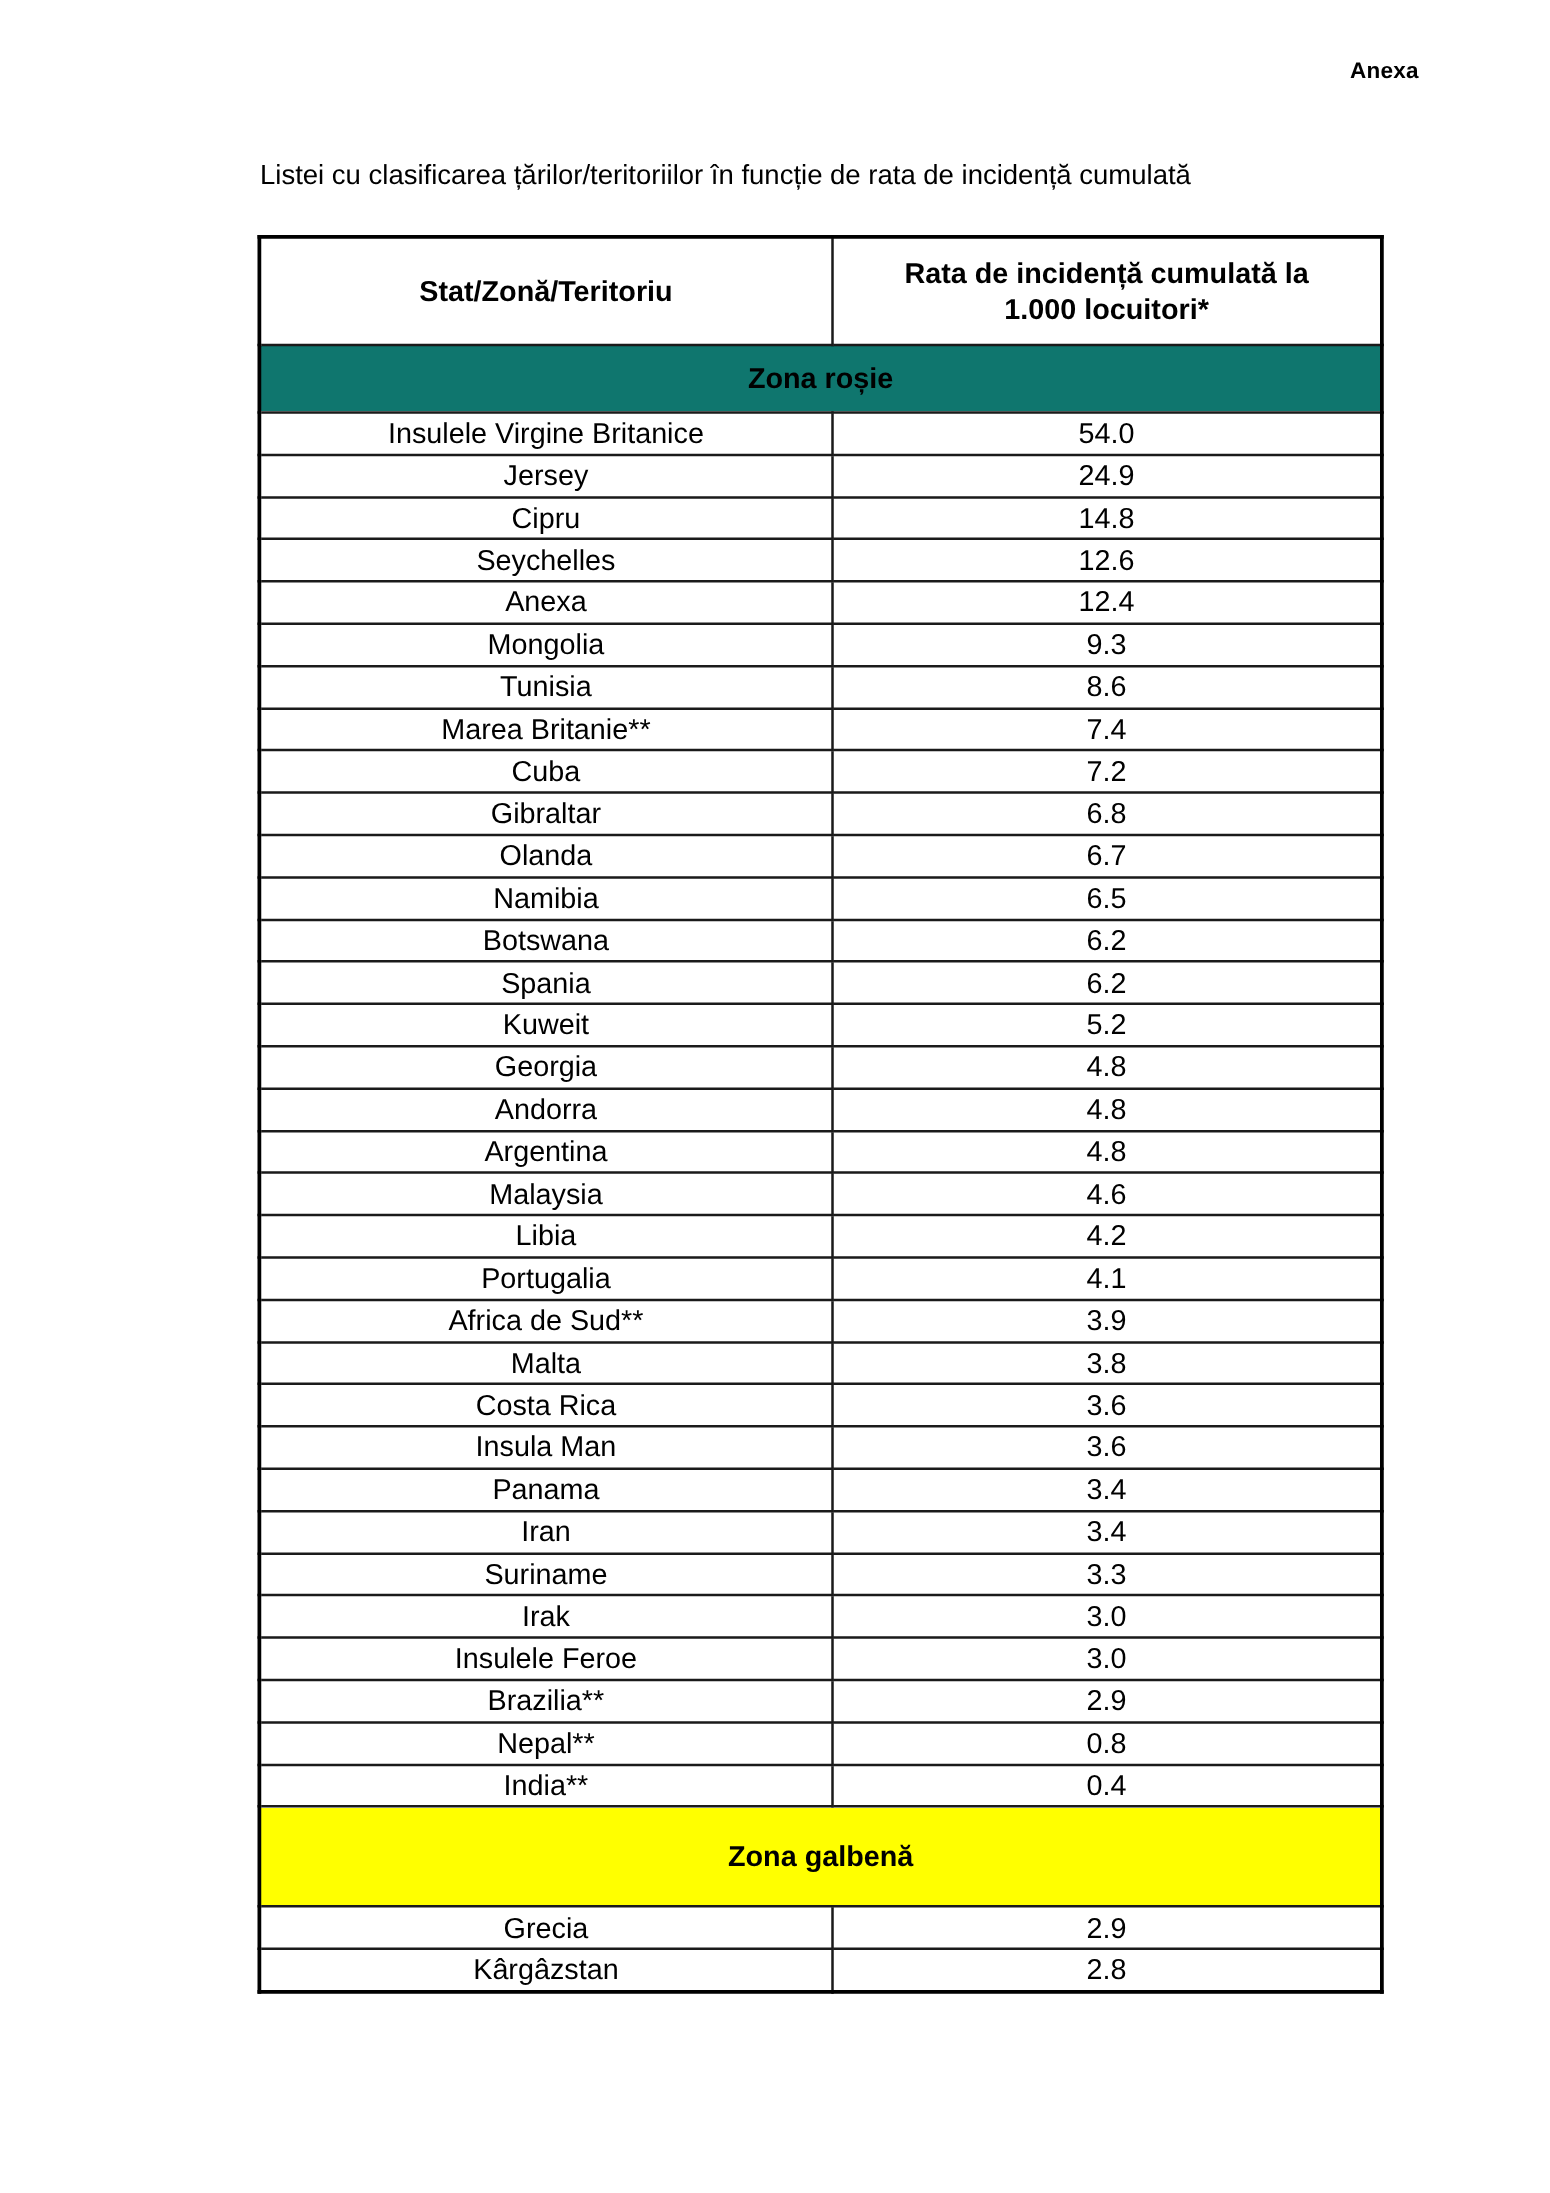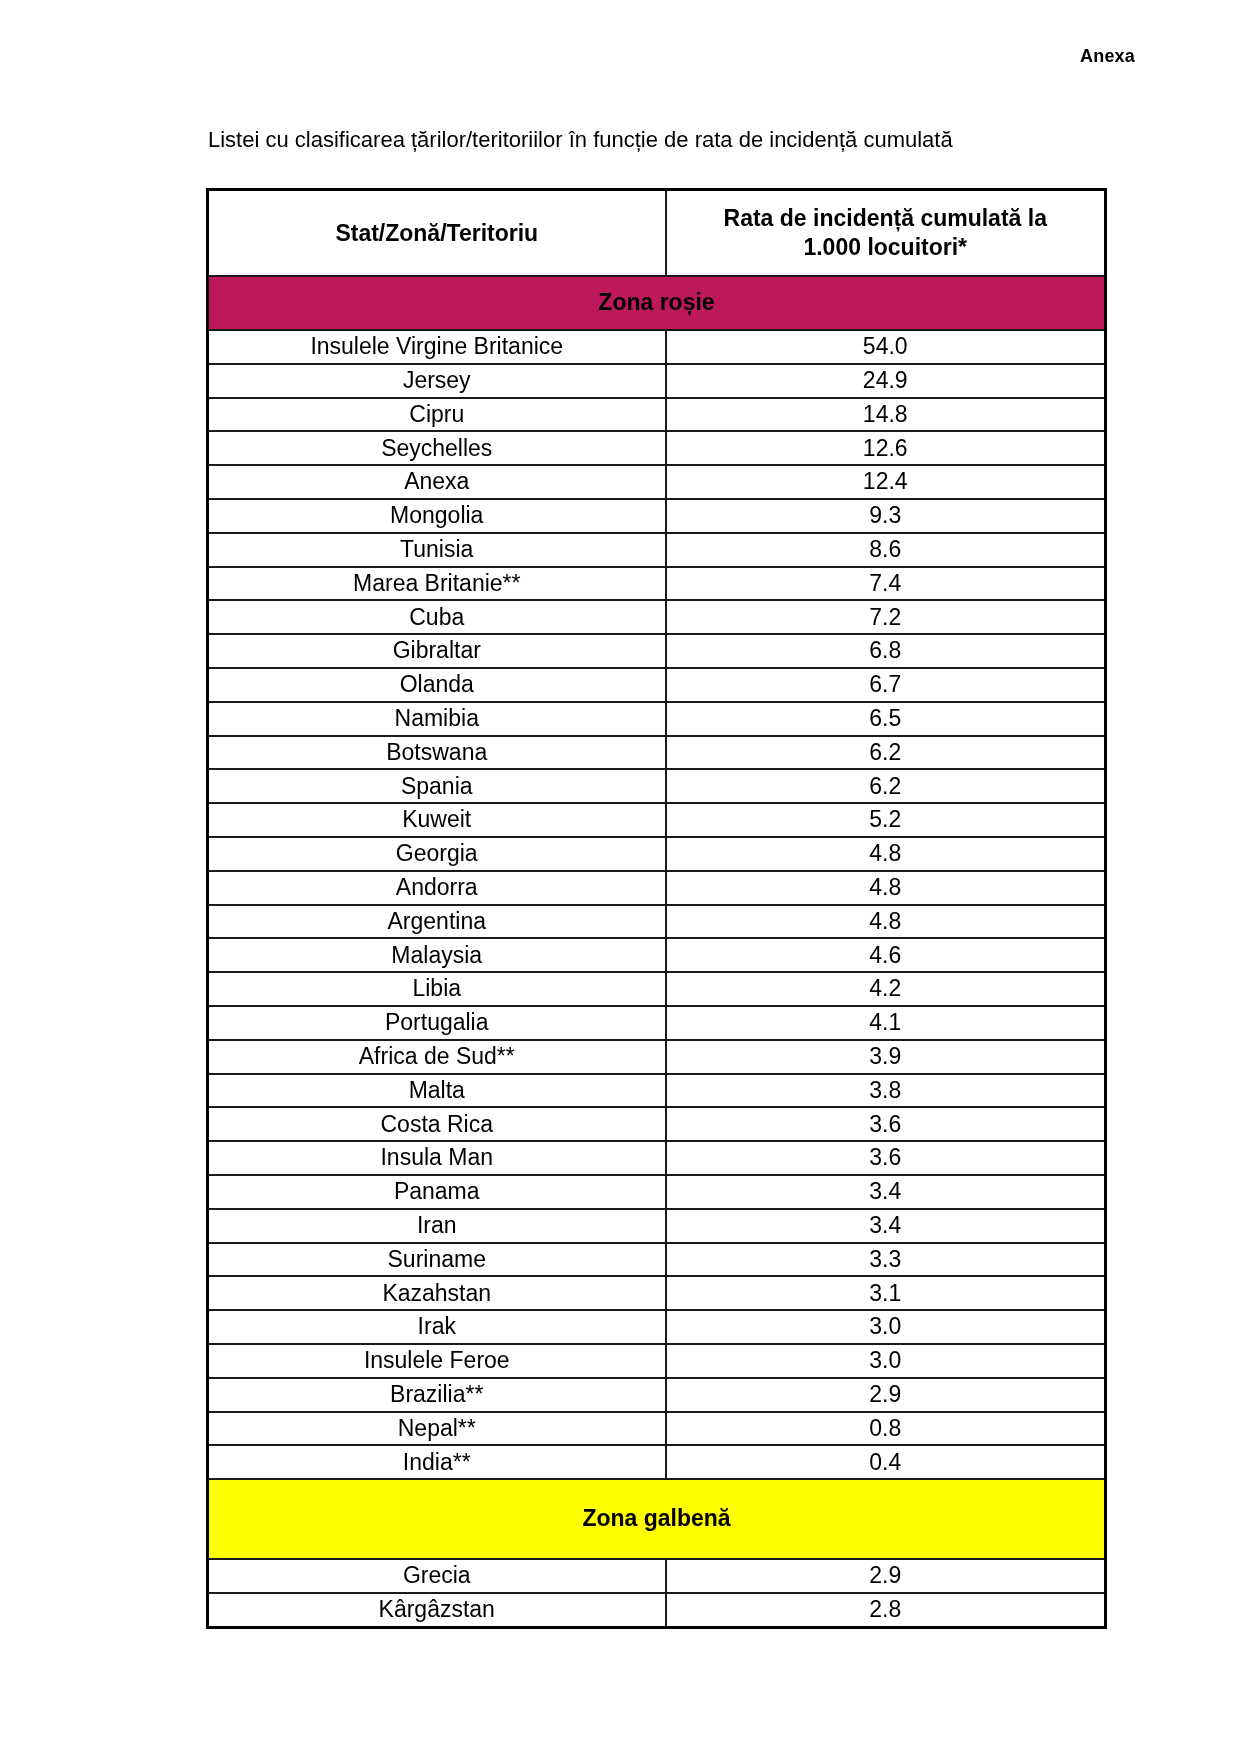--- a/index.html
+++ b/index.html
@@ -88,21 +88,21 @@
       <tr>
         <th>Stat/Zonă/Teritoriu</th>
         <th>
           <div>Rata de incidență cumulată la</div>
           <div>1.000 locuitori*</div>
         </th>
       </tr>
     </thead>
     <tbody id="table-body">
         <tr>
-          <td colspan="2" class="zone-banner zone-0" style="background: #be185d;">Zona roșie</td>
+          <td colspan="2" class="zone-banner zone-0" style="background: #0f766e;">Zona roșie</td>
         </tr>
         <tr>
           <td>Insulele Virgine Britanice</td>
           <td>54.0</td>
         </tr>
         <tr>
           <td>Jersey</td>
           <td>24.9</td>
         </tr>
         <tr>
@@ -201,24 +201,20 @@
           <td>Panama</td>
           <td>3.4</td>
         </tr>
         <tr>
           <td>Iran</td>
           <td>3.4</td>
         </tr>
         <tr>
           <td>Suriname</td>
           <td>3.3</td>
-        </tr>
-        <tr>
-          <td>Kazahstan</td>
-          <td>3.1</td>
         </tr>
         <tr>
           <td>Irak</td>
           <td>3.0</td>
         </tr>
         <tr>
           <td>Insulele Feroe</td>
           <td>3.0</td>
         </tr>
         <tr>

